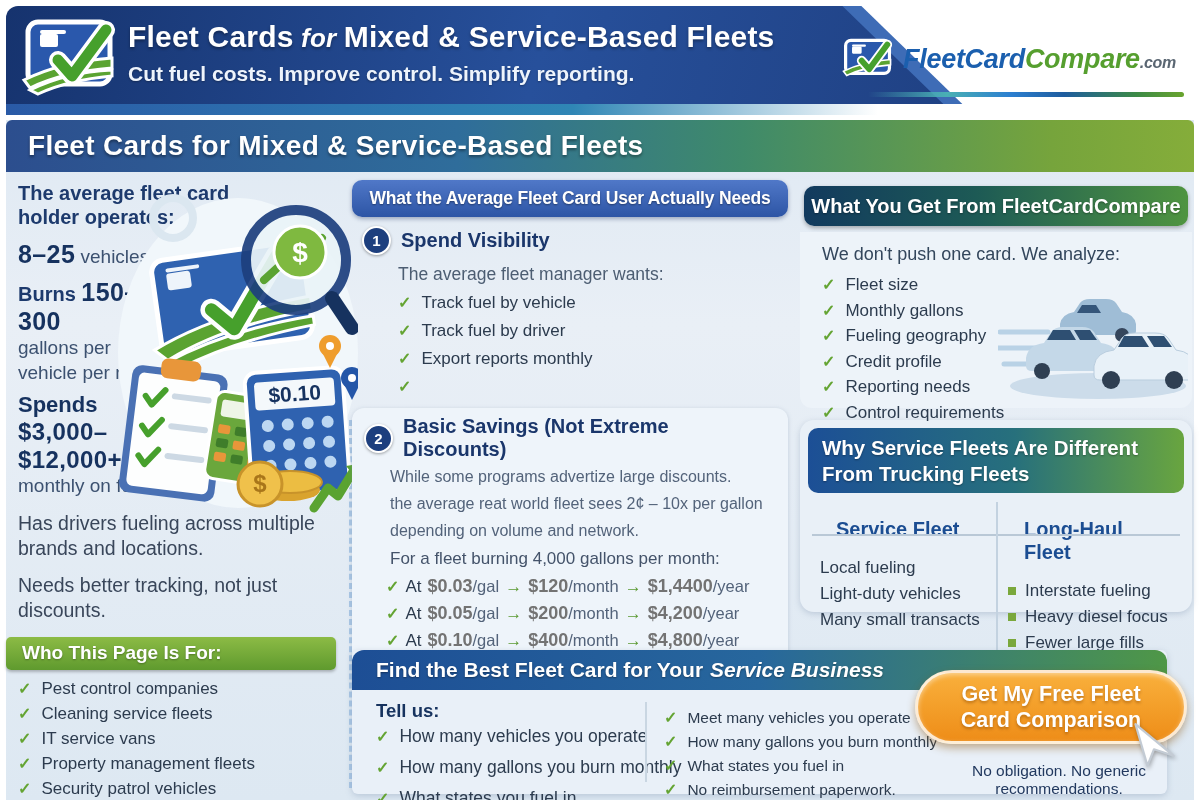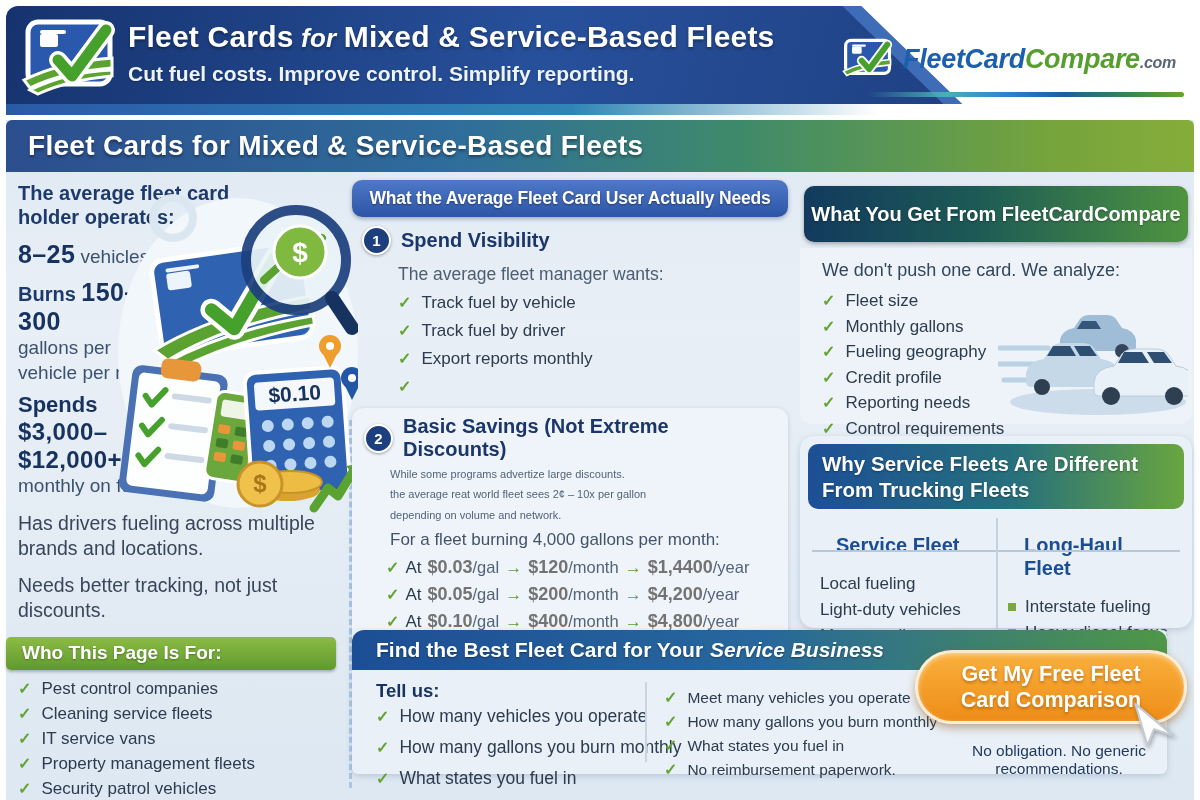--- a/index.html
+++ b/index.html
@@ -68,32 +68,32 @@
   .col-mid{position:absolute;left:352px;top:180px;width:436px;}
   .mid-hdr{height:37px;border-radius:10px;display:flex;align-items:center;justify-content:center;
     background:linear-gradient(180deg,#5078c8,#2d55a5);color:#fff;font-weight:800;font-size:17.5px;letter-spacing:-.2px;
     box-shadow:0 2px 4px rgba(20,40,90,.35);text-shadow:0 1px 2px rgba(0,0,0,.4);}
   .sec1{margin-top:9px;padding-left:10px;}
   .sec-title{display:flex;align-items:center;gap:10px;}
   .sec-title b{font-size:20px;color:#1a366b;}
   .lead{font-size:17.5px;color:#4c5d72;margin:9px 0 8px 36px;}
   .checklist{display:flex;flex-direction:column;gap:8px;margin-left:36px;font-size:17px;color:#2c3b4e;}
   .sec2{margin-top:12px;background:#eef4fa;border-radius:12px;padding:7px 12px 8px;box-shadow:0 1px 4px rgba(120,140,170,.35);}
-  .para{font-size:11px;color:#53637a;line-height:1.3;margin:6px 0 0 26px;}
+  .para{font-size:16px;color:#53637a;line-height:1.3;margin:6px 0 0 26px;}
   .lead2{font-size:17px;color:#44536a;margin:8px 0 0 26px;}
   .slist{display:flex;flex-direction:column;gap:6px;margin:7px 0 0 22px;}
   .srow{display:flex;align-items:baseline;gap:6px;font-size:17px;color:#2c3b4e;}
   .srow b{font-size:18px;color:#737373;}
   .unit{font-size:16.5px;color:#53637a;}
   .arr{color:#5c9a33;font-weight:800;font-size:17px;}
   .sfoot{font-size:17px;color:#4c5d72;margin:8px 0 2px 26px;}
 
   
   .col-right{position:absolute;left:800px;top:186px;width:392px;}
-  .right-hdr{height:56px;margin:0 4px;border-radius:10px;display:flex;align-items:center;justify-content:center;
+  .right-hdr{height:40px;margin:0 4px;border-radius:10px;display:flex;align-items:center;justify-content:center;
     background:linear-gradient(90deg,#123a5e,#1d5a55 45%,#4f9440);color:#fff;font-weight:800;font-size:20px;
     box-shadow:0 2px 4px rgba(0,0,0,.3);text-shadow:0 1px 2px rgba(0,0,0,.35);}
   .right-panel{position:relative;margin-top:6px;height:176px;box-sizing:border-box;padding:12px 0 0 22px;
     background:#edf3f9;border-radius:0 0 12px 12px;}
   .rlead{font-size:18px;color:#33465c;margin-bottom:10px;}
   .rlist{display:flex;flex-direction:column;gap:5.5px;font-size:17px;color:#2c3b4e;}
   .cars{position:absolute;right:4px;top:54px;}
   .why{margin-top:12px;height:192px;box-sizing:border-box;background:#e9f0f7;border-radius:14px;padding:8px;
     box-shadow:0 2px 6px rgba(120,140,170,.35);}
   .why-hdr{background:linear-gradient(90deg,#1c4f96,#27707c 55%,#69a53f);border-radius:10px;color:#fff;
@@ -101,21 +101,21 @@
   .why-table{position:relative;display:flex;margin-top:9px;}
   .why-col{flex:1;padding:0 12px;box-sizing:border-box;}
   .why-col h4{margin:16px;font-size:20px;font-weight:800;color:#1b4d92;}
   .why-rows{display:flex;flex-direction:column;gap:3px;font-size:17px;color:#2c3b4e;line-height:1.35;}
   .thead-line{position:absolute;left:4px;right:4px;top:32px;border-top:2px solid #b9c8d6;}
   .why-sep{position:absolute;left:50%;top:0;bottom:2px;border-left:2px solid #c3d2e0;}
   .sq{display:inline-block;width:8px;height:8px;background:#7aa83c;margin-right:9px;flex:0 0 auto;margin-top:7px;}
   .li2{display:flex;align-items:flex-start;}
 
   
-  .cta{position:absolute;left:352px;top:630px;width:815px;height:144px;background:#e9f0f8;border-radius:6px;
+  .cta{position:absolute;left:352px;top:650px;width:815px;height:144px;background:#e9f0f8;border-radius:6px;
     box-shadow:0 2px 6px rgba(120,140,170,.35);}
   .cta-hdr{height:40px;border-radius:12px 12px 0 0;display:flex;align-items:center;padding-left:24px;
     background:linear-gradient(90deg,#1d4e95,#27679d 50%,#4f9747);color:#fff;font-size:21px;font-weight:800;
     text-shadow:0 1px 2px rgba(0,0,0,.4);}
   .cta-hdr .em{font-style:italic;margin-left:7px;}
   .tell{position:absolute;left:24px;top:50px;font-size:18.5px;font-weight:800;color:#17335f;}
   .cta-list1{position:absolute;left:24px;top:76px;display:flex;flex-direction:column;gap:10px;font-size:17.5px;color:#2c3b4e;}
   .cta-sep{position:absolute;left:293px;top:52px;bottom:12px;border-left:2px solid #c9d6e2;}
   .cta-list2{position:absolute;left:312px;top:58px;display:flex;flex-direction:column;gap:5px;font-size:15.5px;color:#2c3b4e;}
   .cta-btn{position:absolute;left:563px;top:20px;width:272px;height:74px;border-radius:38px;border:3px solid rgba(255,255,255,.8);

